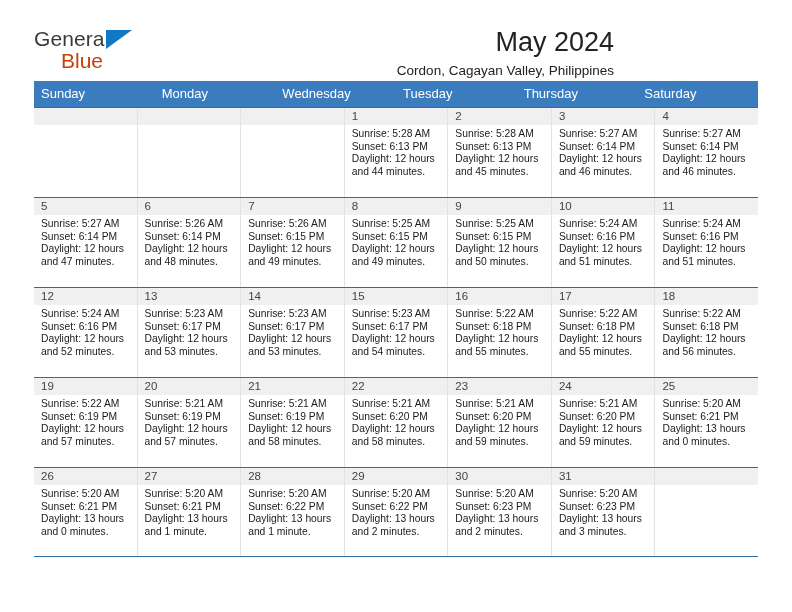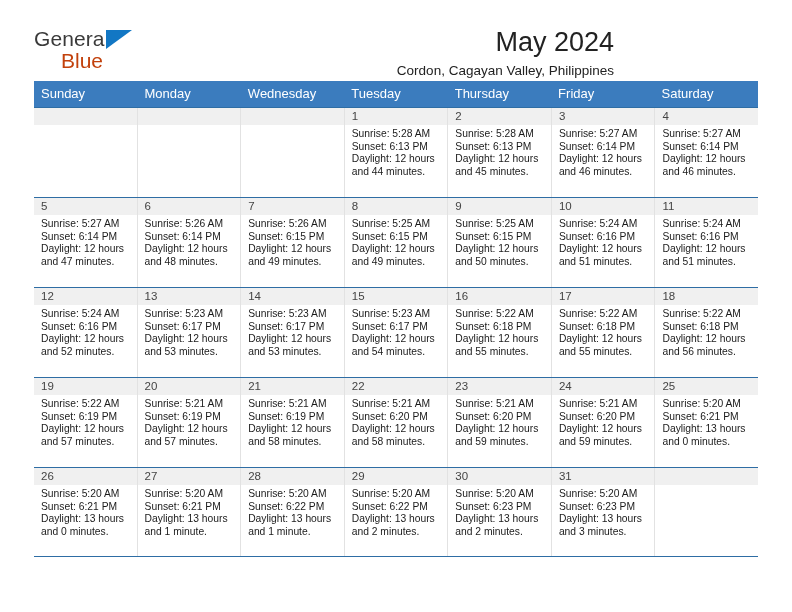--- a/index.html
+++ b/index.html
@@ -158,21 +158,20 @@
 
   </div>
 
   <div class="calendar">
     <div class="dow-row">
         <div class="dow">Sunday</div>
         <div class="dow">Monday</div>
         <div class="dow">Wednesday</div>
         <div class="dow">Tuesday</div>
         <div class="dow">Thursday</div>
-        <div class="dow">Friday</div>
         <div class="dow">Saturday</div>
       </div>
     <div id="weeks-container">
         <div class="week">
           <div class="day empty">
             <div class="day-num"></div>
           </div>
           <div class="day empty">
             <div class="day-num"></div>
           </div>

